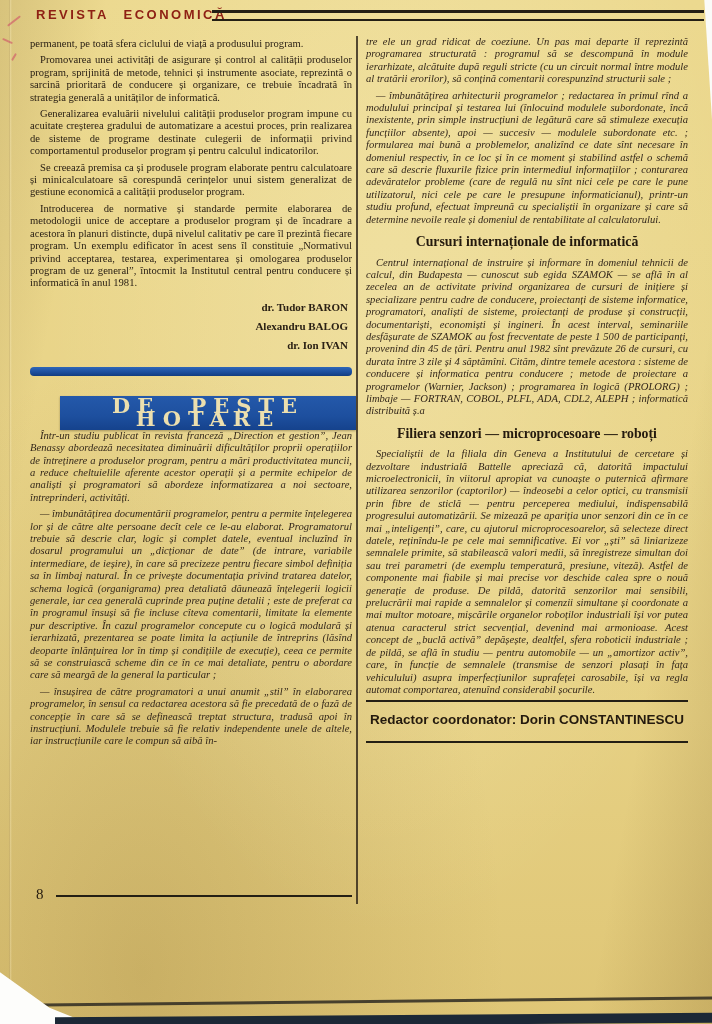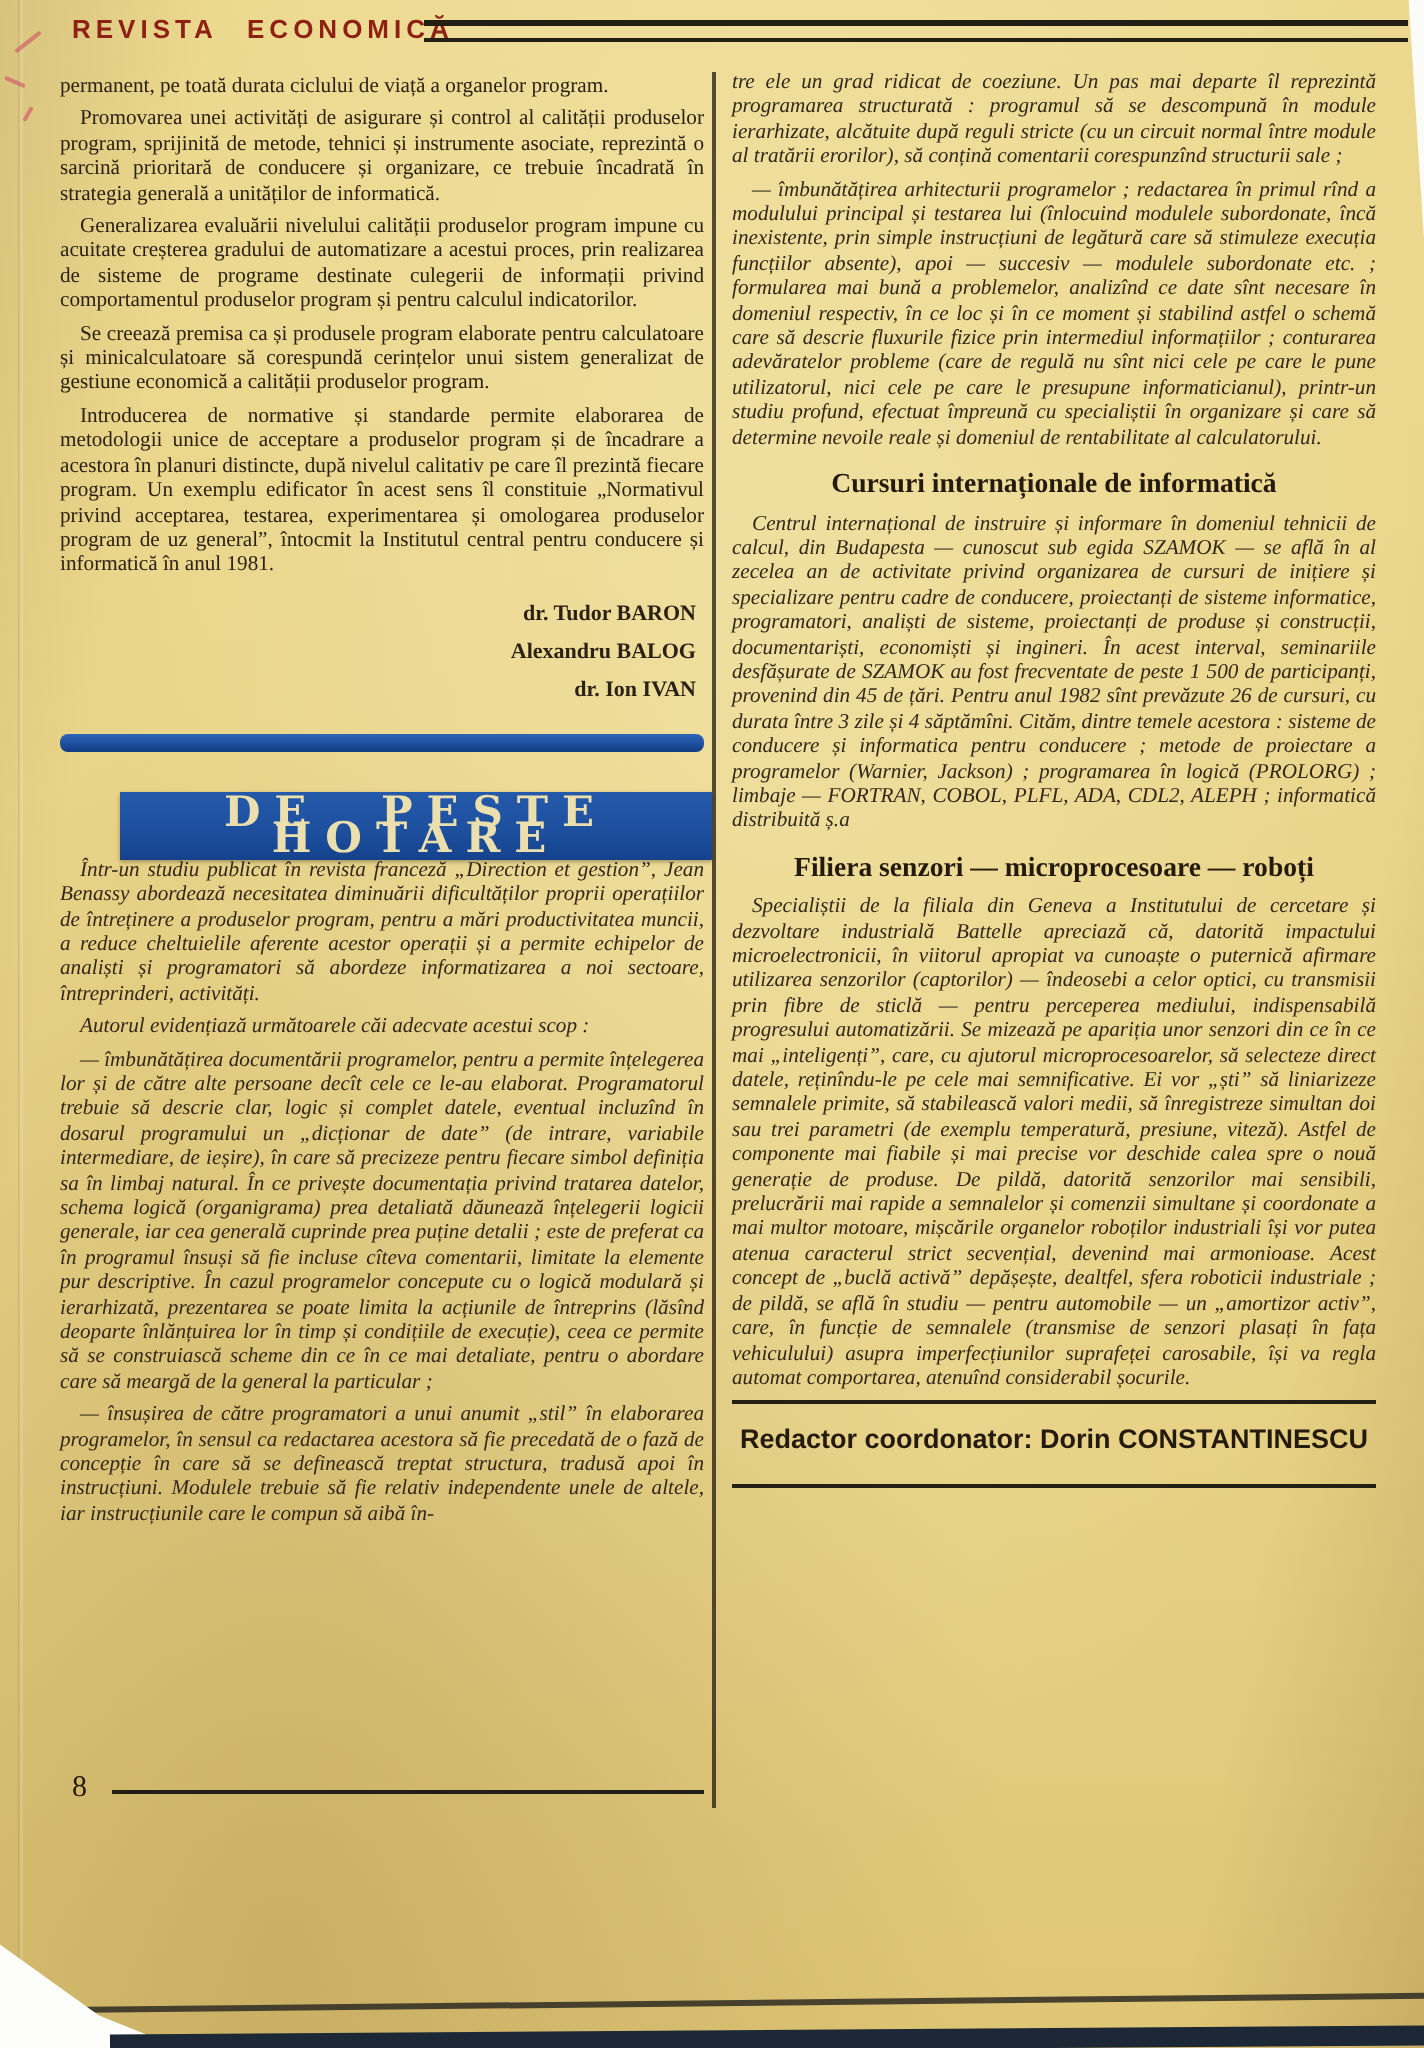--- a/index.html
+++ b/index.html
@@ -85,41 +85,40 @@
   <div class="mark m2"></div>
   <div class="mark m3"></div>
 
   <div class="masthead">REVISTA ECONOMICĂ</div>
   <div class="rule-a"></div>
   <div class="rule-b"></div>
 
   <div class="divider"></div>
 
   <div class="col left">
-    <p class="p noindent">permanent, pe toată durata ciclului de viață a organelor program.</p>
+    <p class="p noindent">permanent, pe toată sfera ciclului de viață a produsului program.</p>
     <p class="p">Promovarea unei activități de asigurare și control al calității produselor program, sprijinită de metode, tehnici și instrumente asociate, reprezintă o sarcină prioritară de conducere și organizare, ce trebuie încadrată în strategia generală a unităților de informatică.</p>
     <p class="p">Generalizarea evaluării nivelului calității produselor program impune cu acuitate creșterea gradului de automatizare a acestui proces, prin realizarea de sisteme de programe destinate culegerii de informații privind comportamentul produselor program și pentru calculul indicatorilor.</p>
     <p class="p">Se creează premisa ca și produsele program elaborate pentru calculatoare și minicalculatoare să corespundă cerințelor unui sistem generalizat de gestiune economică a calității produselor program.</p>
     <p class="p">Introducerea de normative și standarde permite elaborarea de metodologii unice de acceptare a produselor program și de încadrare a acestora în planuri distincte, după nivelul calitativ pe care îl prezintă fiecare program. Un exemplu edificator în acest sens îl constituie „Normativul privind acceptarea, testarea, experimentarea și omologarea produselor program de uz general”, întocmit la Institutul central pentru conducere și informatică în anul 1981.</p>
 
     <div class="authors">
       <div>dr. Tudor BARON</div>
       <div>Alexandru BALOG</div>
       <div>dr. Ion IVAN</div>
     </div>
 
     <div class="blue-bar"></div>
 
     <div class="banner">
       <span>DE PESTE HOTARE</span>
     </div>
 
 
     <p class="p it">Într-un studiu publicat în revista franceză „Direction et gestion”, Jean Benassy abordează necesitatea diminuării dificultăților proprii operațiilor de întreținere a produselor program, pentru a mări productivitatea muncii, a reduce cheltuielile aferente acestor operații și a permite echipelor de analiști și programatori să abordeze informatizarea a noi sectoare, întreprinderi, activități.</p>
-    <p class="p it">Autorul evidențiază următoarele căi adecvate acestui scop :</p>
     <p class="p it">— îmbunătățirea documentării programelor, pentru a permite înțelegerea lor și de către alte persoane decît cele ce le-au elaborat. Programatorul trebuie să descrie clar, logic și complet datele, eventual incluzînd în dosarul programului un „dicționar de date” (de intrare, variabile intermediare, de ieșire), în care să precizeze pentru fiecare simbol definiția sa în limbaj natural. În ce privește documentația privind tratarea datelor, schema logică (organigrama) prea detaliată dăunează înțelegerii logicii generale, iar cea generală cuprinde prea puține detalii ; este de preferat ca în programul însuși să fie incluse cîteva comentarii, limitate la elemente pur descriptive. În cazul programelor concepute cu o logică modulară și ierarhizată, prezentarea se poate limita la acțiunile de întreprins (lăsînd deoparte înlănțuirea lor în timp și condițiile de execuție), ceea ce permite să se construiască scheme din ce în ce mai detaliate, pentru o abordare care să meargă de la general la particular ;</p>
     <p class="p it">— însușirea de către programatori a unui anumit „stil” în elaborarea programelor, în sensul ca redactarea acestora să fie precedată de o fază de concepție în care să se definească treptat structura, tradusă apoi în instrucțiuni. Modulele trebuie să fie relativ independente unele de altele, iar instrucțiunile care le compun să aibă în-</p>
   </div>
 
   <div class="col right">
     <p class="p it noindent">tre ele un grad ridicat de coeziune. Un pas mai departe îl reprezintă programarea structurată : programul să se descompună în module ierarhizate, alcătuite după reguli stricte (cu un circuit normal între module al tratării erorilor), să conțină comentarii corespunzînd structurii sale ;</p>
     <p class="p it">— îmbunătățirea arhitecturii programelor ; redactarea în primul rînd a modulului principal și testarea lui (înlocuind modulele subordonate, încă inexistente, prin simple instrucțiuni de legătură care să stimuleze execuția funcțiilor absente), apoi — succesiv — modulele subordonate etc. ; formularea mai bună a problemelor, analizînd ce date sînt necesare în domeniul respectiv, în ce loc și în ce moment și stabilind astfel o schemă care să descrie fluxurile fizice prin intermediul informațiilor ; conturarea adevăratelor probleme (care de regulă nu sînt nici cele pe care le pune utilizatorul, nici cele pe care le presupune informaticianul), printr-un studiu profund, efectuat împreună cu specialiștii în organizare și care să determine nevoile reale și domeniul de rentabilitate al calculatorului.</p>
 
     <h3 class="sec-heading">Cursuri internaționale de informatică</h3>
     <p class="p it">Centrul internațional de instruire și informare în domeniul tehnicii de calcul, din Budapesta — cunoscut sub egida SZAMOK — se află în al zecelea an de activitate privind organizarea de cursuri de inițiere și specializare pentru cadre de conducere, proiectanți de sisteme informatice, programatori, analiști de sisteme, proiectanți de produse și construcții, documentariști, economiști și ingineri. În acest interval, seminariile desfășurate de SZAMOK au fost frecventate de peste 1 500 de participanți, provenind din 45 de țări. Pentru anul 1982 sînt prevăzute 26 de cursuri, cu durata între 3 zile și 4 săptămîni. Cităm, dintre temele acestora : sisteme de conducere și informatica pentru conducere ; metode de proiectare a programelor (Warnier, Jackson) ; programarea în logică (PROLORG) ; limbaje — FORTRAN, COBOL, PLFL, ADA, CDL2, ALEPH ; informatică distribuită ș.a</p>

